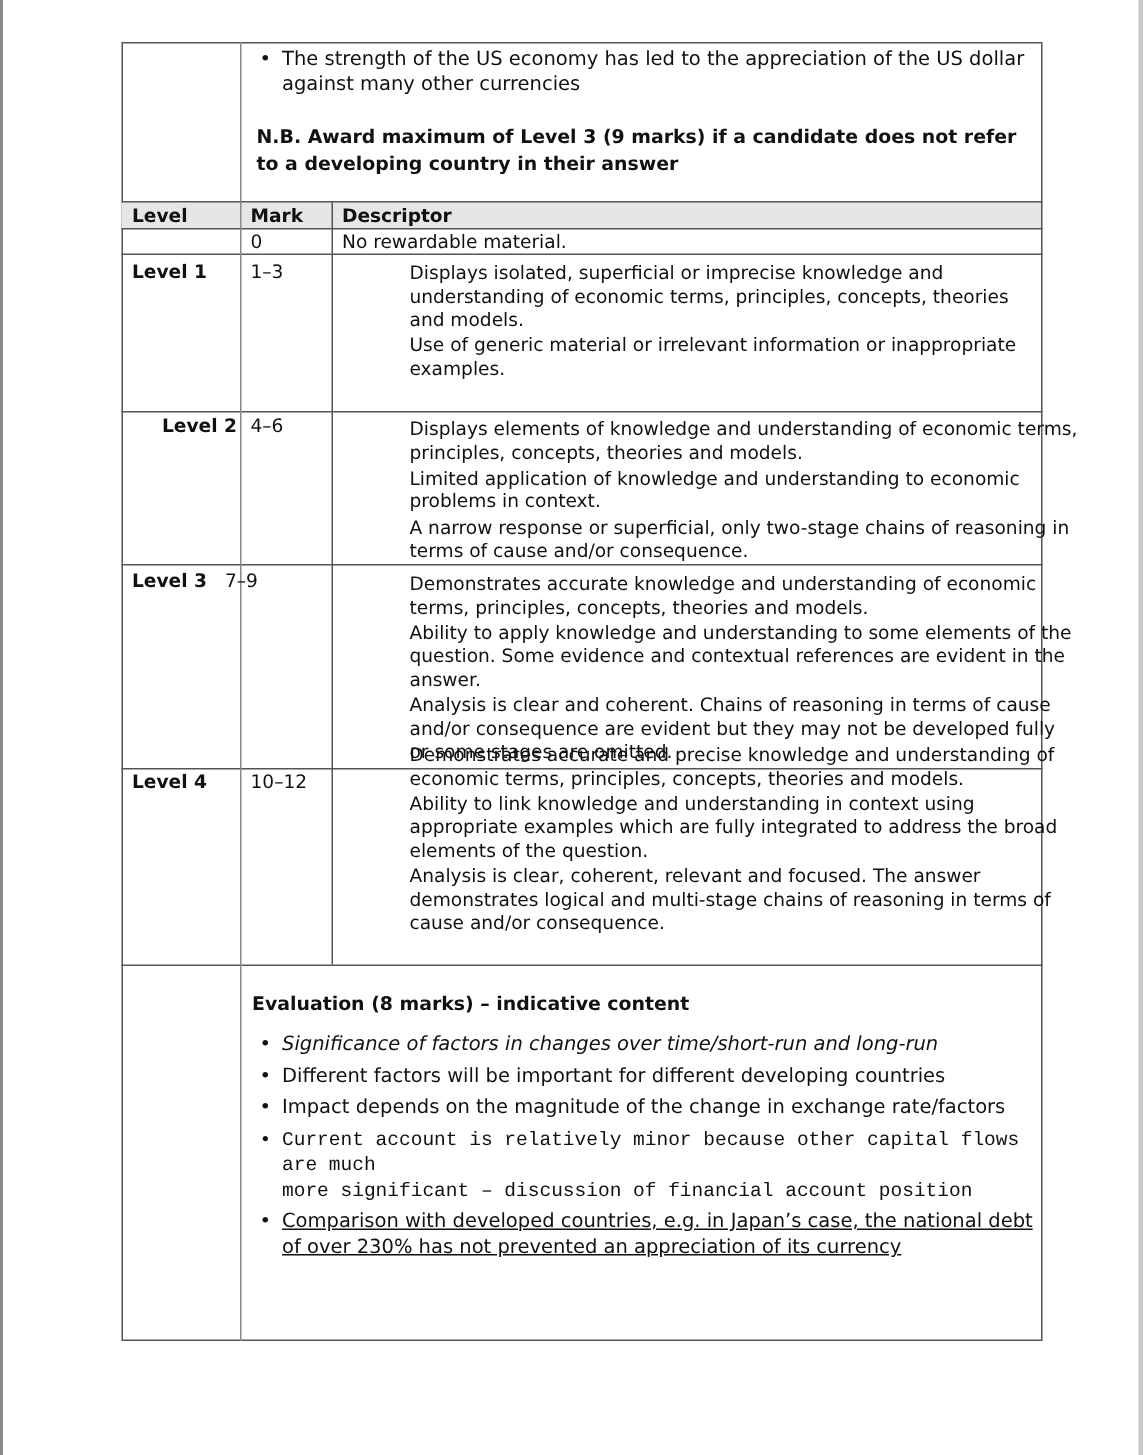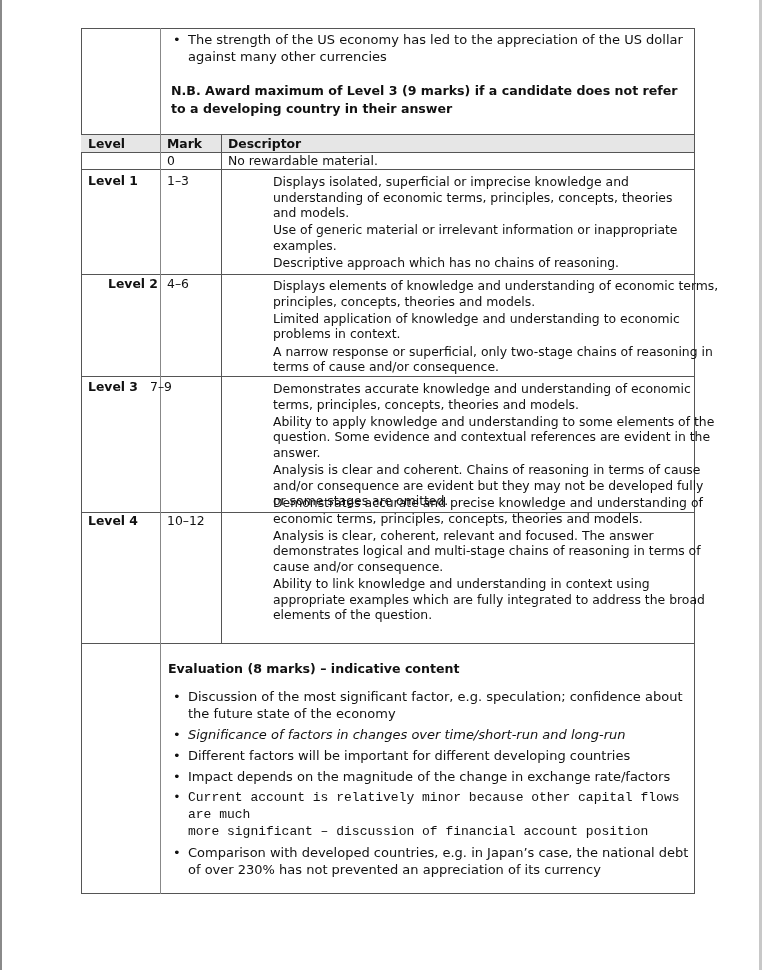--- a/index.html
+++ b/index.html
@@ -59,21 +59,20 @@
   <div class="txt" style="left:147px;top:125px;">No rewardable material.</div>
 
   <div class="txt bold" style="left:7px;top:145px;">Level 1</div>
   <div class="txt" style="left:86px;top:145px;">1–3</div>
   <div class="desc-block" style="top:146px;">
     <p>Displays isolated, superficial or imprecise knowledge and
 understanding of economic terms, principles, concepts, theories
 and models.</p>
     <p>Use of generic material or irrelevant information or inappropriate
 examples.</p>
-    <p>Descriptive approach which has no chains of reasoning.</p>
   </div>
 
   <div class="txt bold" style="left:7px;top:248px;margin-left:20px;">Level 2</div>
   <div class="txt" style="left:86px;top:248px;">4–6</div>
   <div class="desc-block" style="top:250px;">
     <p>Displays elements of knowledge and understanding of economic terms,
 principles, concepts, theories and models.</p>
     <p>Limited application of knowledge and understanding to economic
 problems in context.</p>
     <p>A narrow response or superficial, only two-stage chains of reasoning in
@@ -91,33 +90,31 @@
     <p>Analysis is clear and coherent. Chains of reasoning in terms of cause
 and/or consequence are evident but they may not be developed fully
 or some stages are omitted.</p>
   </div>
 
   <div class="txt bold" style="left:7px;top:485px;">Level 4</div>
   <div class="txt" style="left:86px;top:485px;">10–12</div>
   <div class="desc-block" style="top:467px;">
     <p>Demonstrates accurate and precise knowledge and understanding of
 economic terms, principles, concepts, theories and models.</p>
+    <p>Ability to link knowledge and understanding in context using
+appropriate examples which are fully integrated to address the broad
+elements of the question.</p>
     <p>Analysis is clear, coherent, relevant and focused. The answer
 demonstrates logical and multi-stage chains of reasoning in terms of
 cause and/or consequence.</p>
-    <p>Ability to link knowledge and understanding in context using
-appropriate examples which are fully integrated to address the broad
-elements of the question.</p>
   </div>
 
   <div class="txt bold" style="left:87px;top:633px;font-size:12.6px;">Evaluation (8 marks) – indicative content</div>
   <ul class="bullet-list" style="top:660px;width:520px;">
-    <li style="white-space:pre-line;margin-bottom:4px;">Discussion of the most significant factor, e.g. speculation; confidence about
-the future state of the economy</li>
     <li style="white-space:pre-line;margin-bottom:4px;font-style:italic;">Significance of factors in changes over time/short-run and long-run</li>
     <li style="white-space:pre-line;margin-bottom:4px;">Different factors will be important for different developing countries</li>
     <li style="white-space:pre-line;margin-bottom:4px;">Impact depends on the magnitude of the change in exchange rate/factors</li>
     <li style="white-space:pre-line;margin-bottom:4px;font-family:Liberation Mono, monospace;">Current account is relatively minor because other capital flows are much
 more significant – discussion of financial account position</li>
-    <li style="white-space:pre-line;">Comparison with developed countries, e.g. in Japan’s case, the national debt
+    <li style="white-space:pre-line;text-decoration:underline;">Comparison with developed countries, e.g. in Japan’s case, the national debt
 of over 230% has not prevented an appreciation of its currency</li>
   </ul>
 </div>
 
 </body></html>

